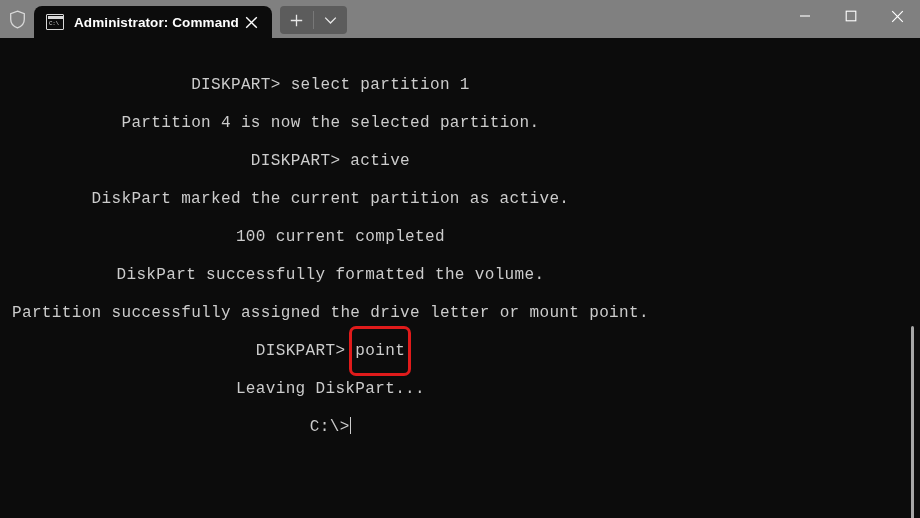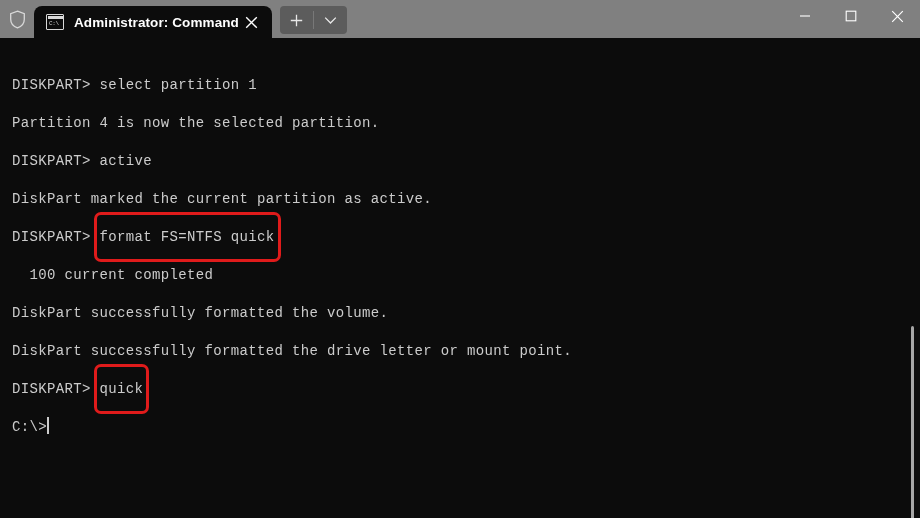--- a/index.html
+++ b/index.html
@@ -168,24 +168,25 @@
     position: absolute;
     top: 0; left: 0;
     padding: 28px 0 0 12px;
     box-sizing: border-box;
   }
   .line {
     position: relative;
     height: 38px;
     line-height: 38px;
     font-family: "Liberation Mono", "DejaVu Sans Mono", monospace;
-    font-size: 14px;
+    font-size: 16px;
     color: #cccccc;
     white-space: pre;
     letter-spacing: 0.35px;
+    text-align: center;
   }
   .line .hl {
     position: relative;
     display: inline-block;
     outline: 3px solid #e01b1b;
     outline-offset: 3px;
     border-radius: 1px;
   }
   .cursor {
     display: inline-block;
@@ -276,25 +277,25 @@
       </div>
     </div>
   </div>
 
   <div class="terminal">
     <div class="term-lines" id="term-lines">
         <div class="line"><span>DISKPART&gt; select partition 1</span></div>
         <div class="line"><span>Partition 4 is now the selected partition.</span></div>
         <div class="line"><span>DISKPART&gt; active</span></div>
         <div class="line"><span>DiskPart marked the current partition as active.</span></div>
-        <div class="line"><span>DISKPART&gt; </span><span class="hl">format FS=NTFS quick</span></div>
         <div class="line"><span>  100 current completed</span></div>
         <div class="line"><span>DiskPart successfully formatted the volume.</span></div>
-        <div class="line"><span>DiskPart successfully formatted the drive letter or mount point.</span></div>
-        <div class="line"><span>DISKPART&gt; </span><span class="hl">quick</span></div>
+        <div class="line"><span>Partition successfully assigned the drive letter or mount point.</span></div>
+        <div class="line"><span>DISKPART&gt; </span><span class="hl">point</span></div>
+        <div class="line"><span>Leaving DiskPart...</span></div>
         <div class="line"><span>C:\&gt;</span><span class="cursor"></span></div>
       </div>
     <div class="scrollbar-track">
       <div class="scrollbar-thumb" id="scroll-thumb" style="top: 250px; height: 220px;"></div>
     </div>
   </div>
 
 </div>
 
 </body></html>

